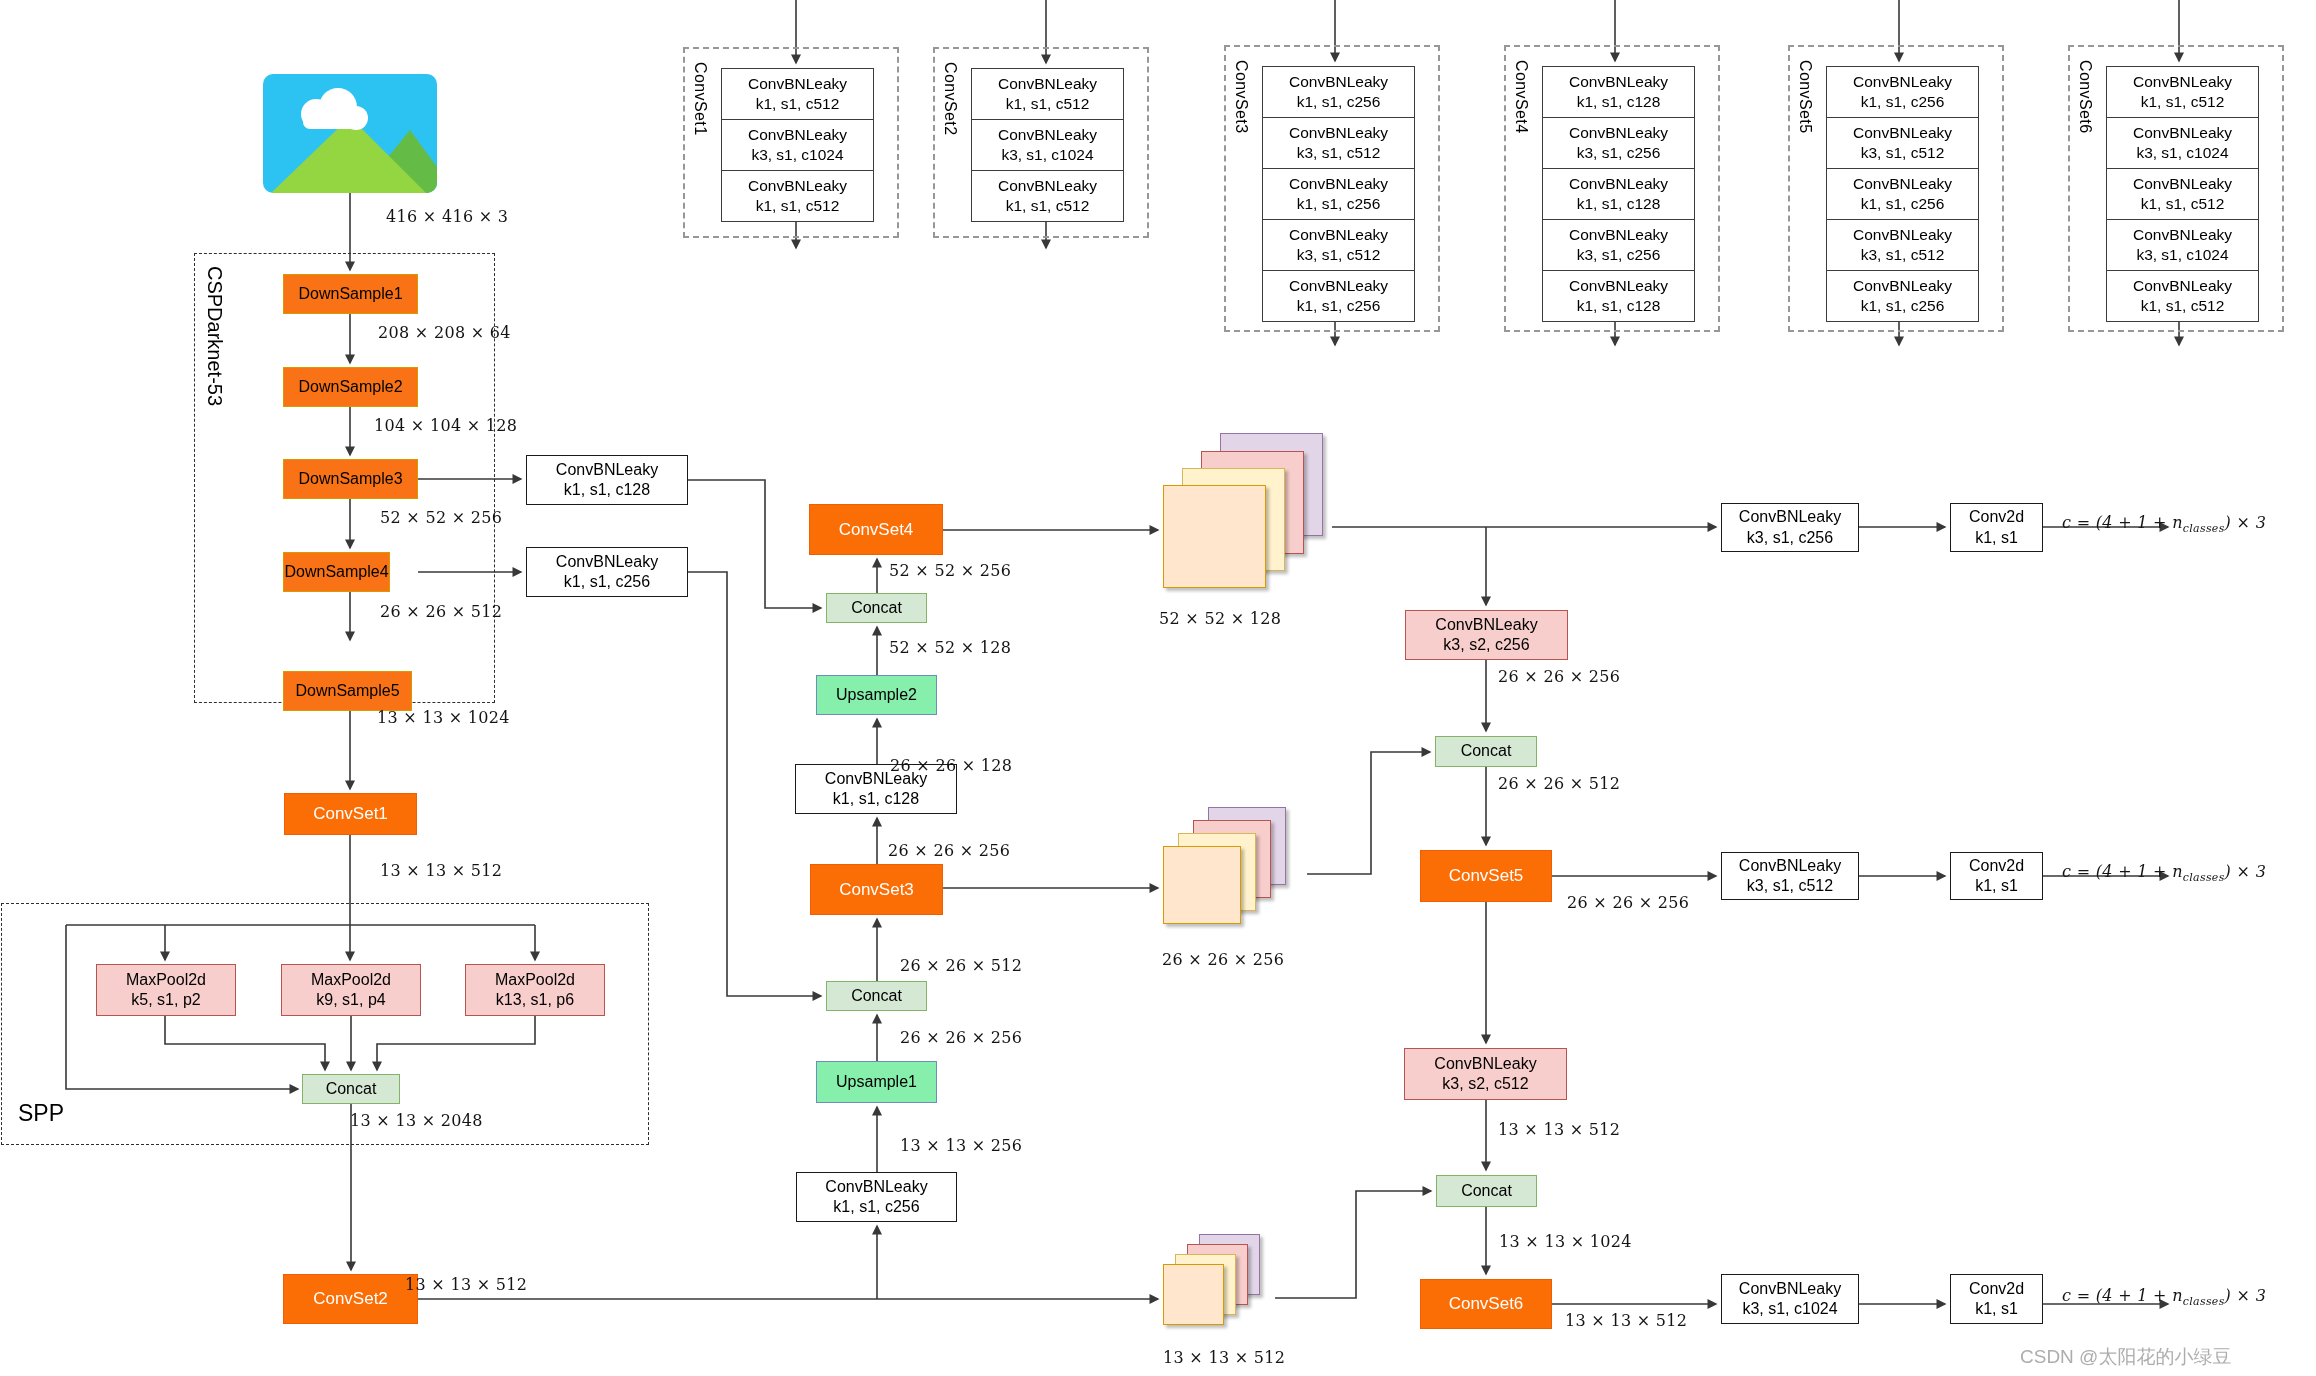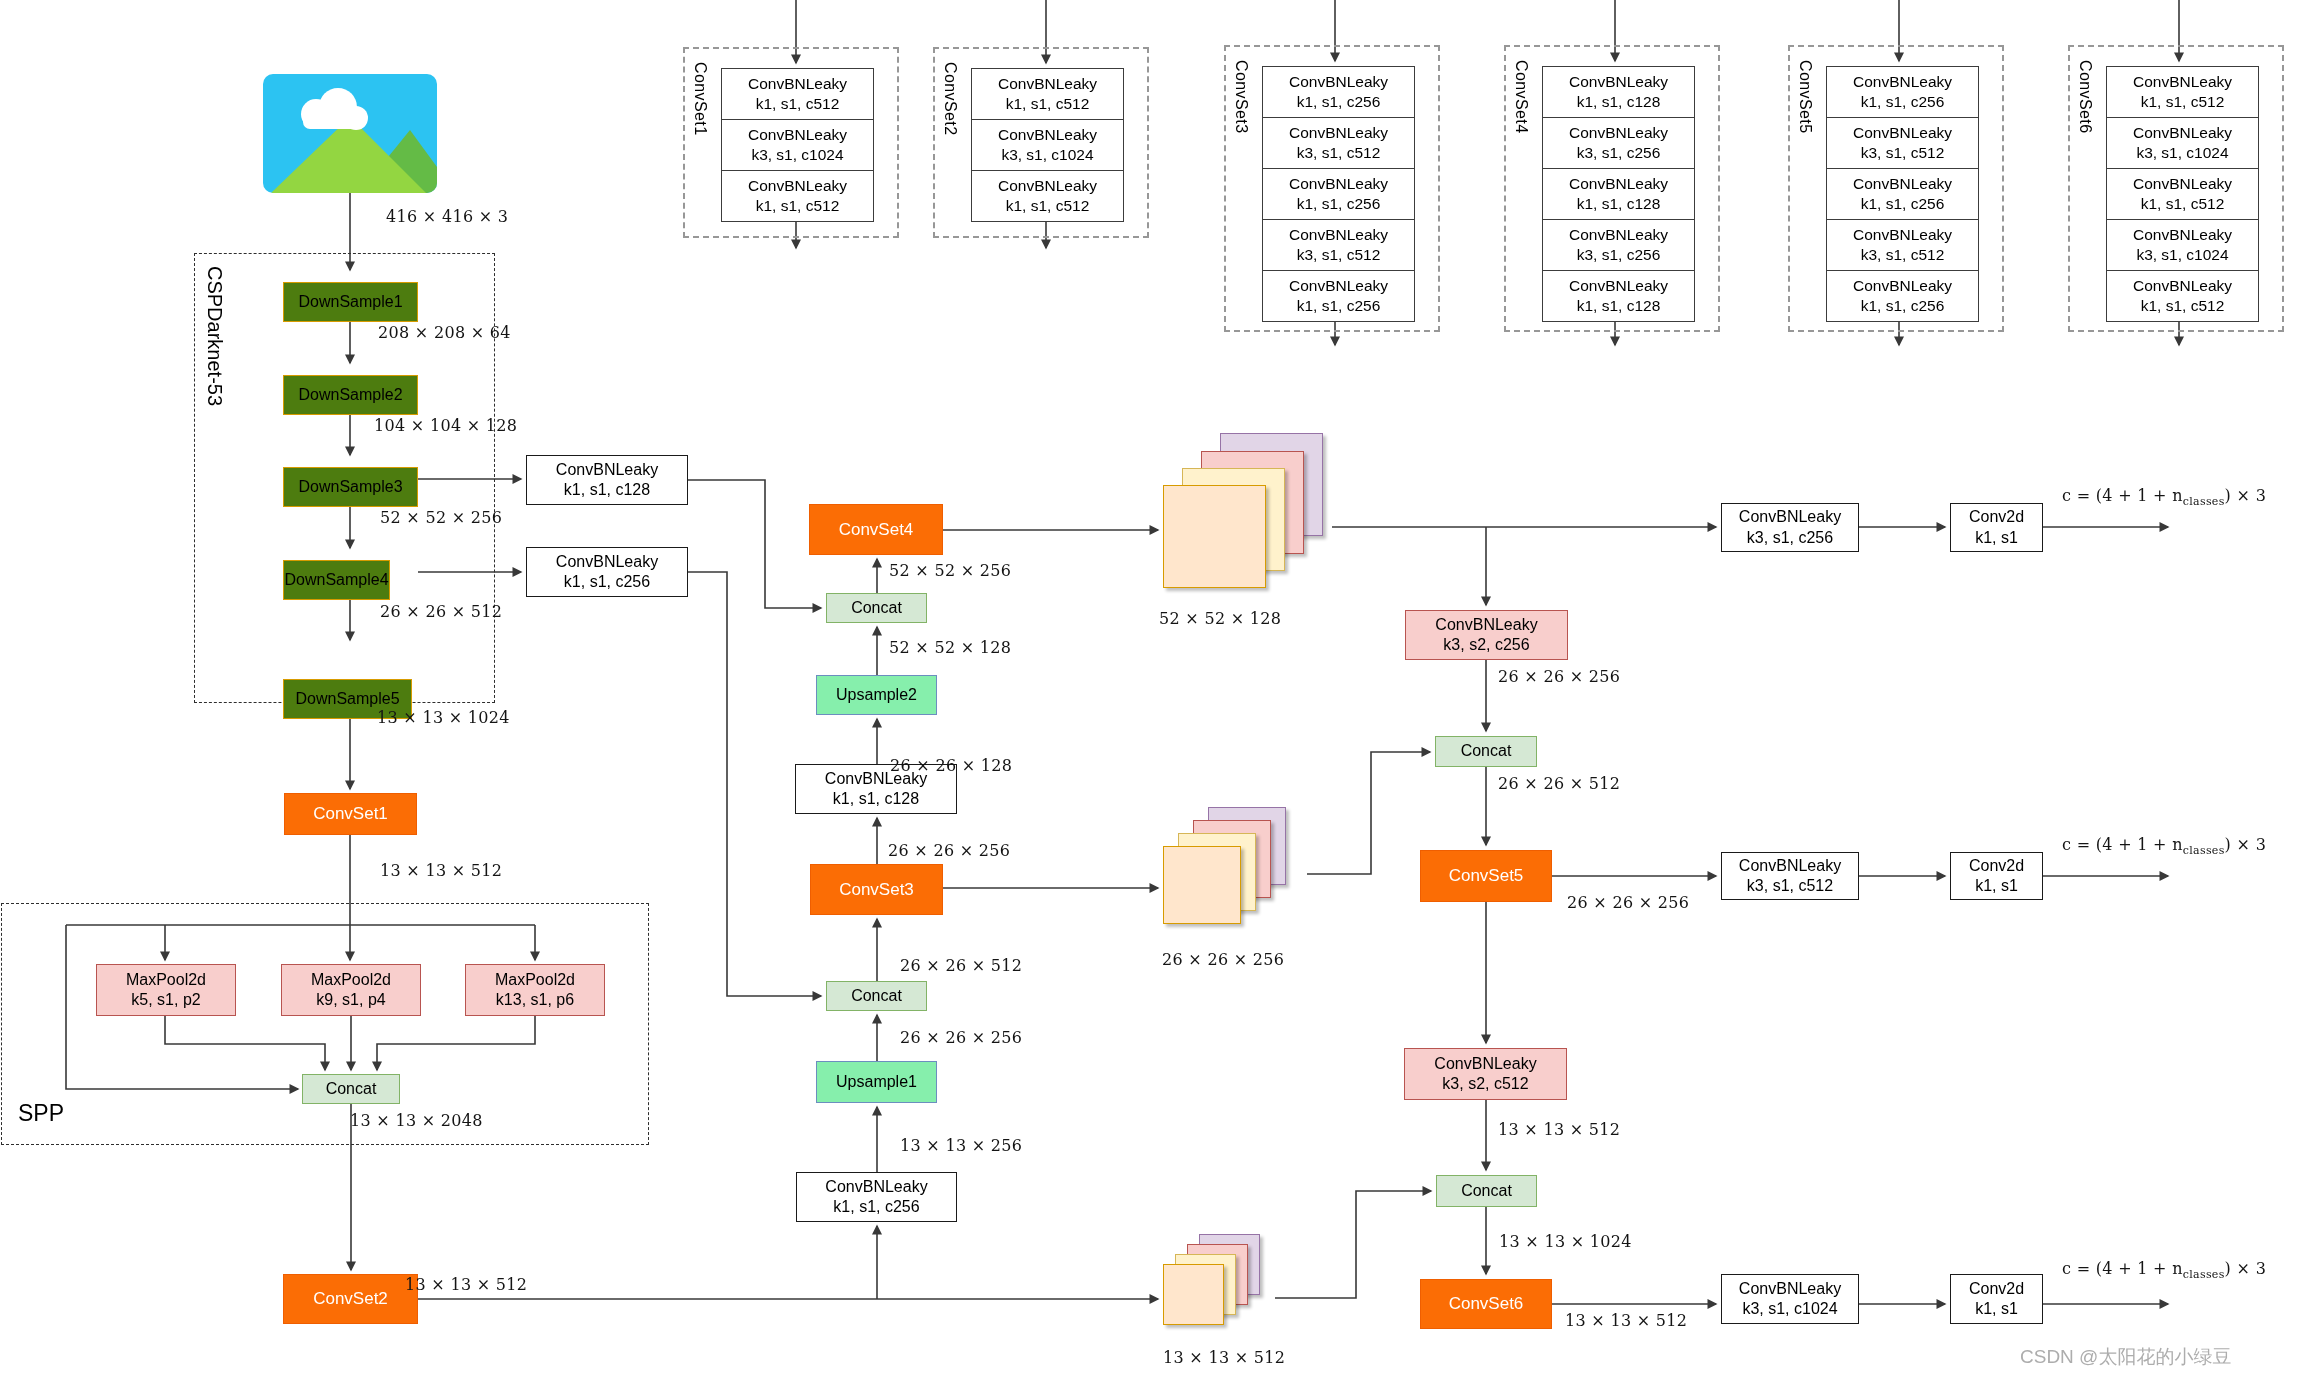--- a/index.html
+++ b/index.html
@@ -2,29 +2,29 @@
 <html><head>
 <meta charset="utf-8">
 <style>
   html,body{margin:0;padding:0;background:#fff;}
   .canvas{position:relative;width:2316px;height:1376px;background:#fff;overflow:hidden;
           font-family:"Liberation Sans",sans-serif;}
   svg.wires{position:absolute;left:0;top:0;z-index:1;}
   .w{stroke:#383838;stroke-width:1.6;fill:none;}
   .box{position:absolute;z-index:2;display:flex;flex-direction:column;align-items:center;justify-content:center;
        text-align:center;font-size:16px;color:#000;box-sizing:border-box;line-height:1.28;white-space:nowrap;}
-  .ds{background:#4d7c0f;border:1px solid #d79b00;margin-top:8px;}
+  .ds{background:#f97316;border:1px solid #d79b00;}
   .oset{background:#fb6d05;border:1px solid #ef5e00;color:#fff;font-size:17px;}
   .pinkb{background:#f8cecc;border:1px solid #b85450;}
   .greenb{background:#d5e8d4;border:1px solid #82b366;}
   .blueb{background:#86efac;border:1px solid #6c8ebf;}
   .whiteb{background:#fff;border:1px solid #1a1a1a;}
   .dim{position:absolute;z-index:2;font-family:"DejaVu Serif",serif;font-size:16px;color:#141414;
        white-space:nowrap;letter-spacing:0.3px;}
-  .formula{}
+  .formula{font-style:italic;margin-top:27px;}
   .formula sub{font-size:11px;}
   .grp{position:absolute;z-index:2;border:2px dashed #979797;box-sizing:border-box;}
   .grp-label,.bk-label{position:absolute;writing-mode:vertical-rl;color:#000;z-index:2;}
   .grp-label{left:6px;top:13px;font-size:16px;letter-spacing:0.4px;}
   .grp-stack{position:absolute;left:36px;top:20px;width:153px;}
   .grp-row{border:1px solid #3c3c3c;margin-top:-1px;height:50px;background:#fff;display:flex;
            flex-direction:column;align-items:center;justify-content:center;font-size:15.5px;line-height:1.3;}
   .dashdark{position:absolute;z-index:1;border:1.6px dashed #2e2e2e;box-sizing:border-box;}
   .fm{position:absolute;z-index:2;box-sizing:border-box;box-shadow:3px 3px 3px rgba(0,0,0,0.25);}
   .fm-peach{background:#ffe6cc;border:1.6px solid #d79b00;}

